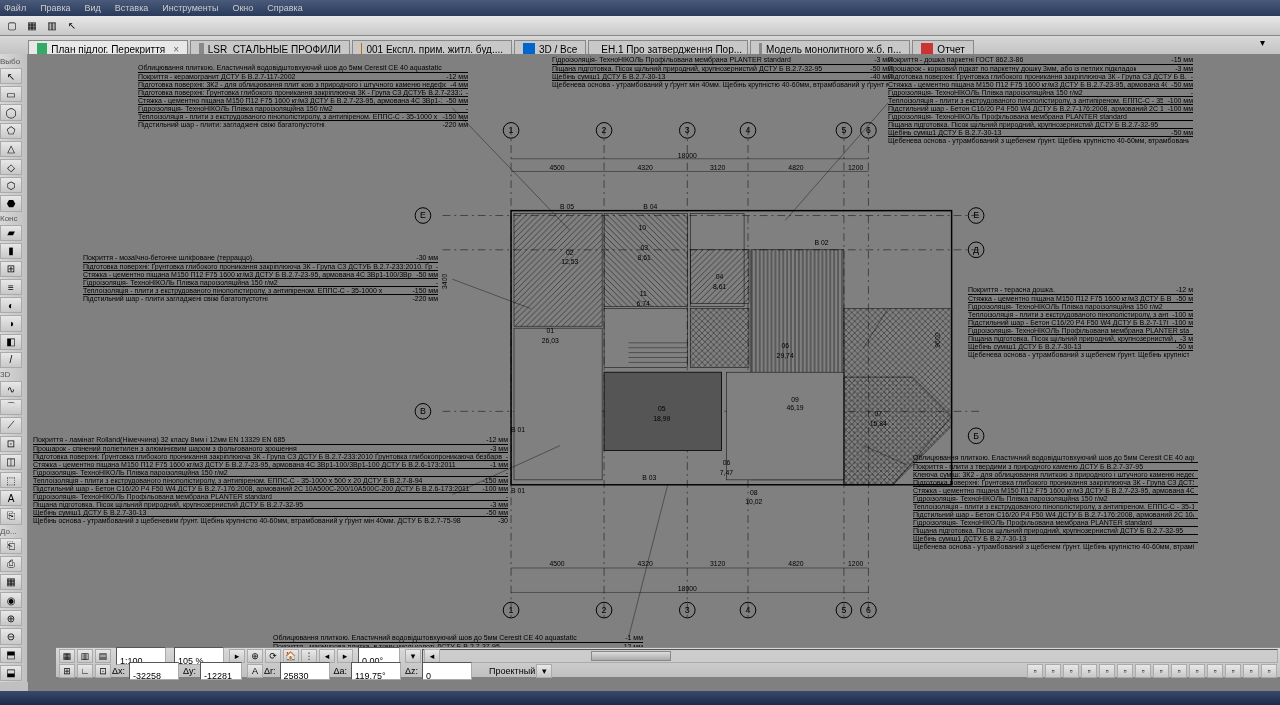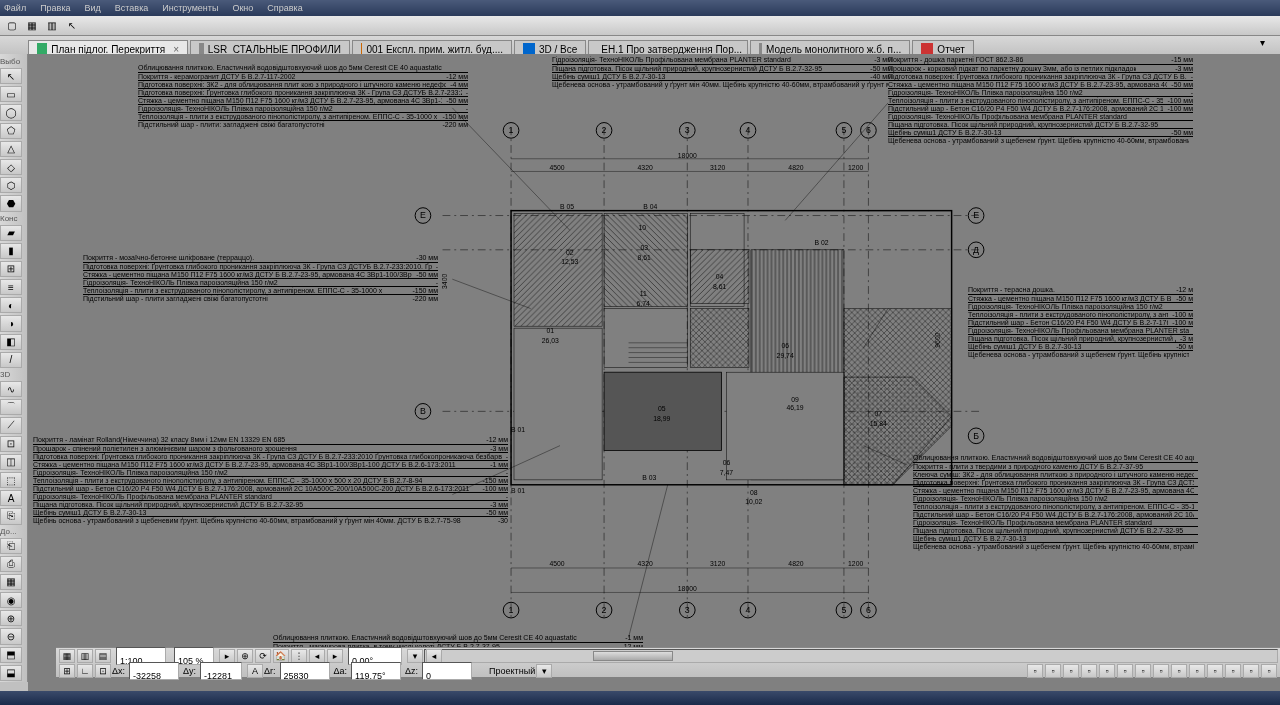--- a/index.html
+++ b/index.html
@@ -769,29 +769,29 @@
         </div>
       </div>
   </div>
 
   <div class="bottom-bar">
     <div class="brow">
       <div class="bbtn">▦</div>
       <div class="bbtn">▥</div>
       <div class="bbtn">▤</div>
       <span class="binp" style="width:50px">1:100</span>
-      <span class="binp" style="width:40px">105 %</span>
+      <span class="binp" style="width:50px">105 %</span>
       <div class="bbtn">▸</div>
       <div class="bbtn">⊕</div>
       <div class="bbtn">⟳</div>
       <div class="bbtn">🏠</div>
       <div class="bbtn">⋮</div>
       <div class="bbtn">◂</div>
       <div class="bbtn">▸</div>
-      <span class="binp" style="width:54px">0.00°</span>
+      <span class="binp" style="width:42px">0.00°</span>
       <div class="bbtn">▾</div>
       <div class="scrollbar-h" style="flex:1">
         <div class="bbtn">◂</div>
           <div class="scroll-thumb"></div>
       </div>
     </div>
     <div class="brow">
       <div class="bbtn">⊞</div>
       <div class="bbtn">∟</div>
       <div class="bbtn">⊡</div>

